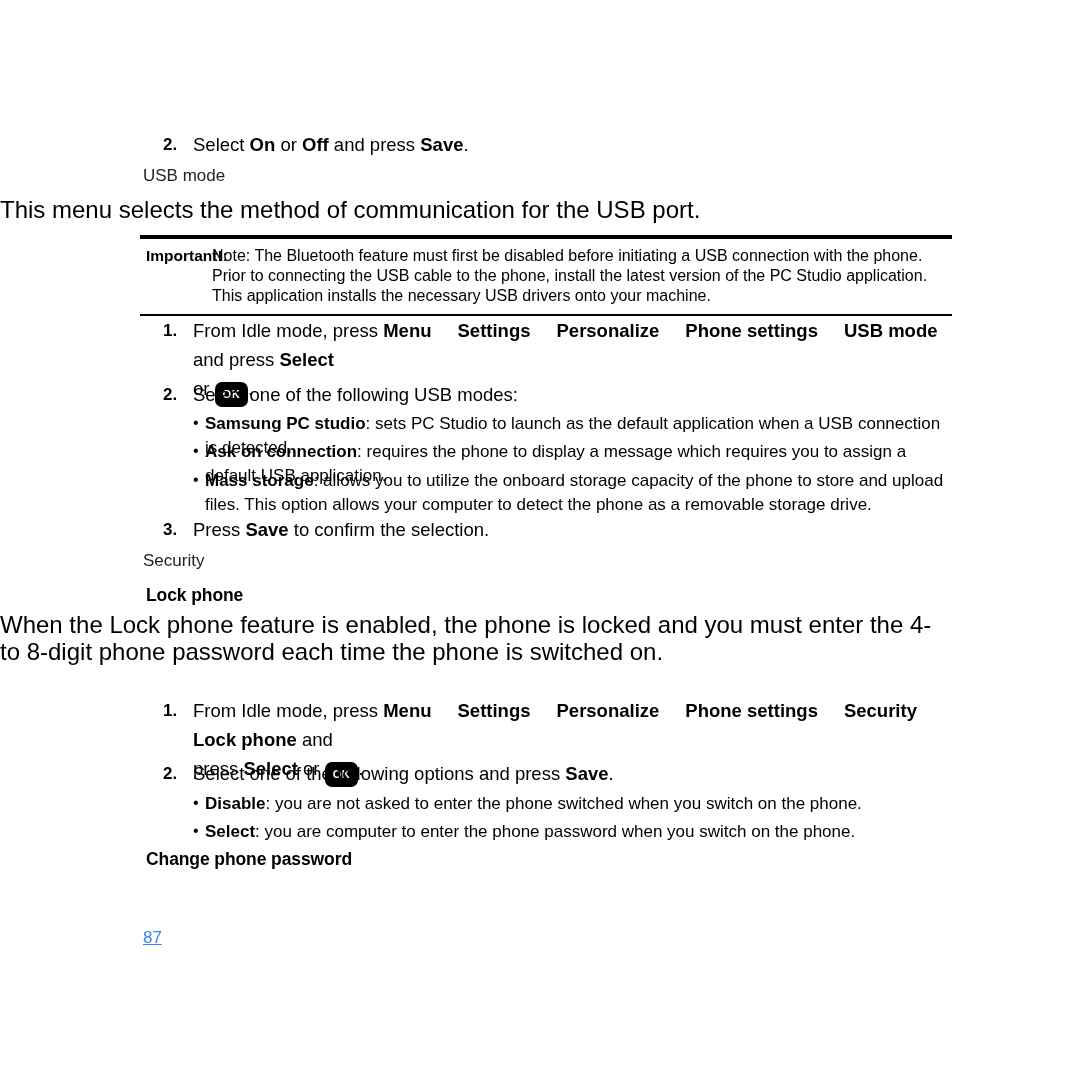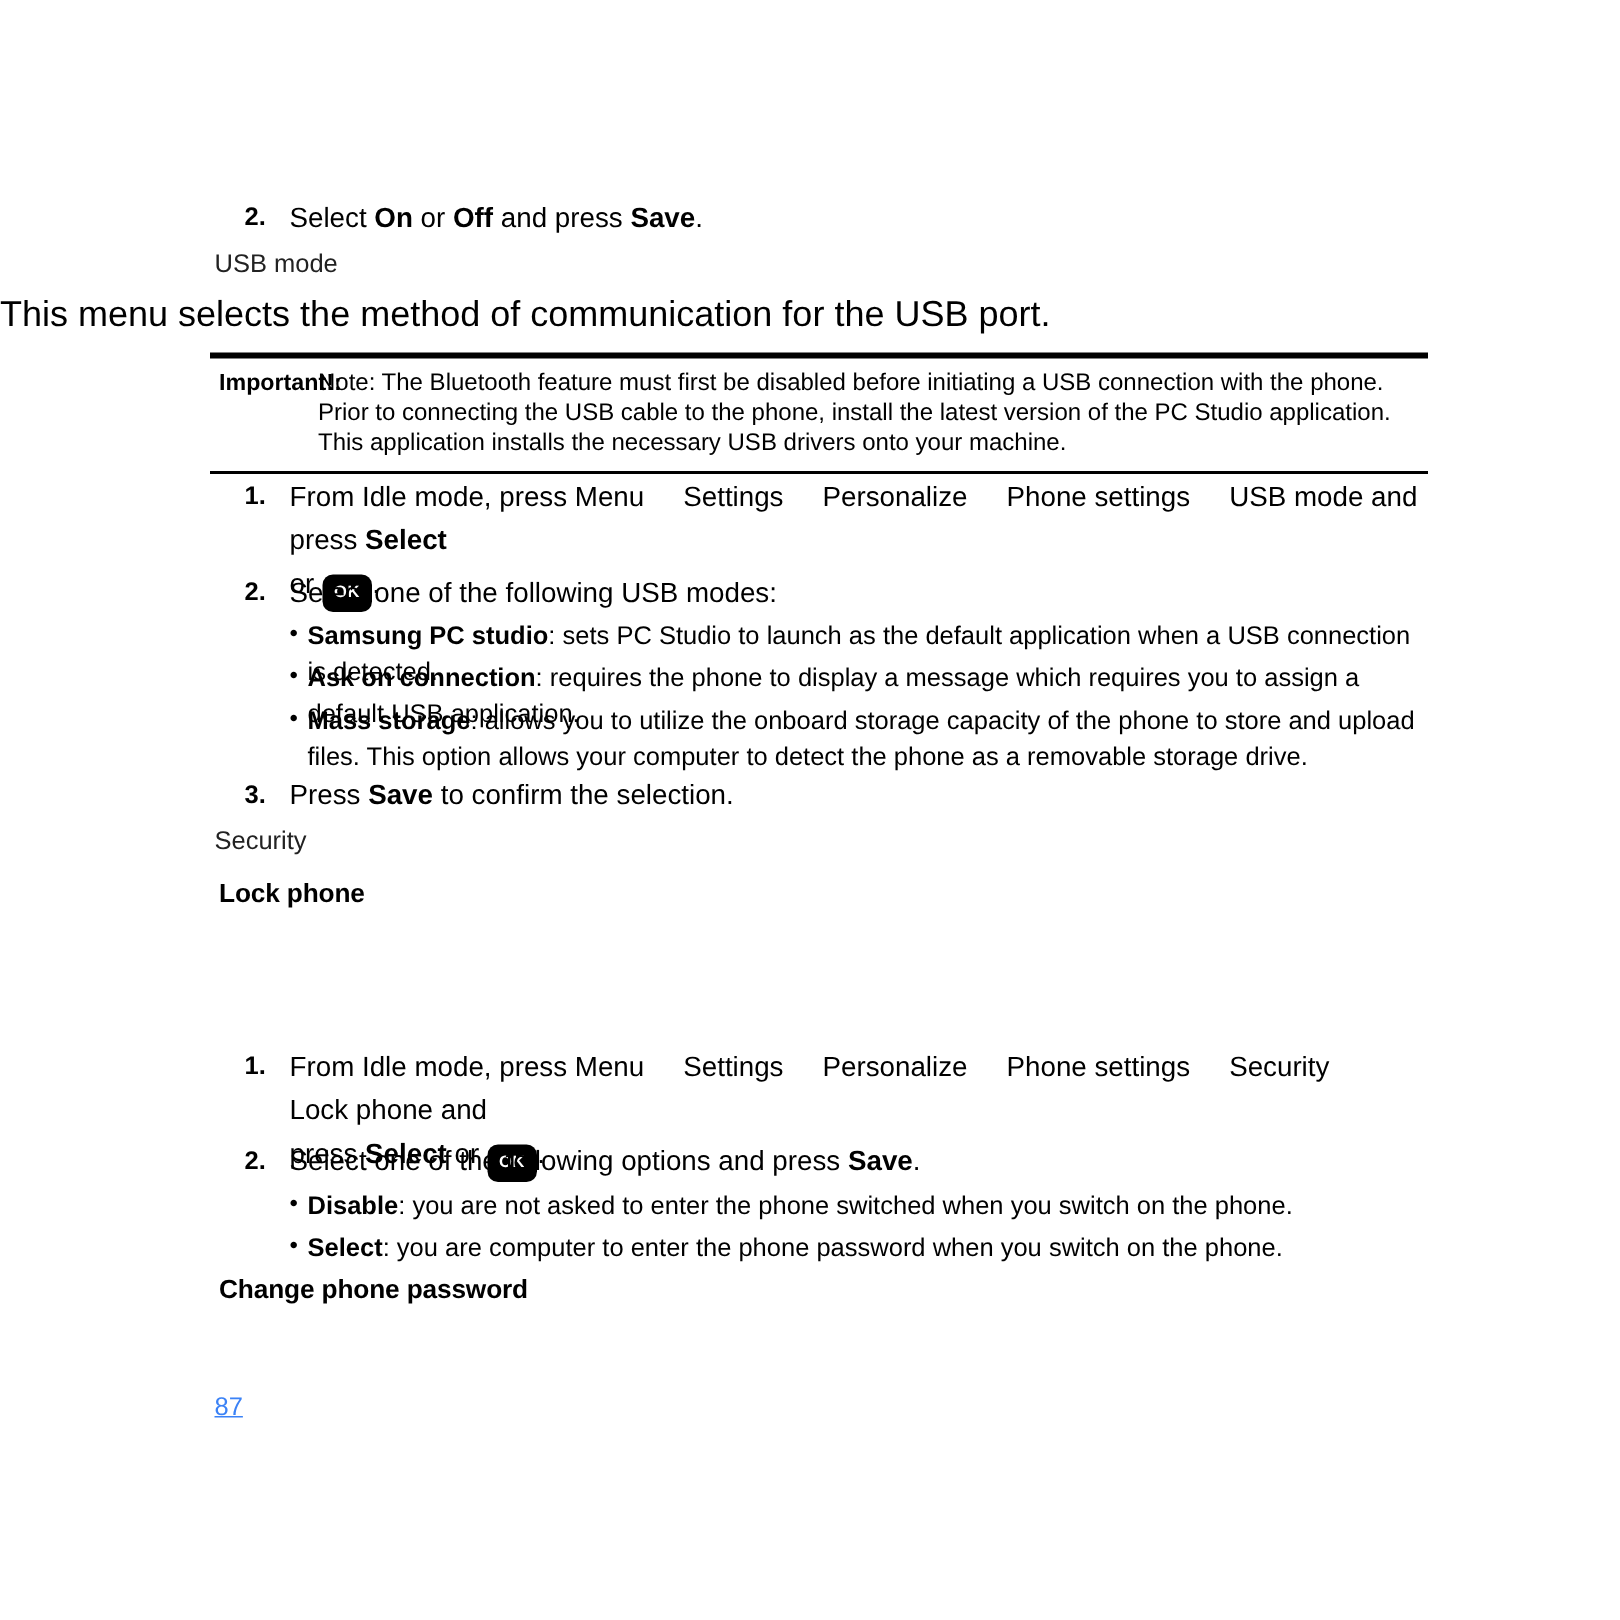--- a/index.html
+++ b/index.html
@@ -117,21 +117,21 @@
   .note-body {
     padding-left: 72px;
     padding-right: 4px;
     font-size: 16px;
     line-height: 20px;
     text-align: left;
   }
 
   
   .crumb {
-    font-weight: normal;
+    font-weight: bold;
     white-space: nowrap;
   }
   .crumb-gap {
     display: inline-block;
     width: 26px;
   }
 
   
   .okkey {
     display: inline-block;
@@ -211,20 +211,21 @@
 
   <div class="step" style="position:absolute; top:515px; left:0; right:0;">
     <span class="num">3.</span>
     <span><span>Press </span><b>Save</b><span> to confirm the selection.</span></span>
   </div>
 
   <div class="subsec-label" style="position:absolute; top:549px; left:0; right:0;">Security</div>
 
   <div class="bold-heading" style="position:absolute; top:583px; left:0; right:0;">Lock phone</div>
 
+  <div class="para" style="position:absolute; top:611px; left:0; right:0;">When the Lock phone feature is enabled, the phone is locked and you must enter the 4- to 8-digit phone password each time the phone is switched on.</div>
 
 
   <div class="step" style="position:absolute; top:696px; left:0; right:0;">
     <span class="num">1.</span>
     <span><span>From Idle mode, press </span><b class="crumb">Menu</b><span class="crumb-gap"></span><b class="crumb">Settings</b><span class="crumb-gap"></span><b class="crumb">Personalize</b><span class="crumb-gap"></span><b class="crumb">Phone settings</b><span class="crumb-gap"></span><b class="crumb">Security</b><span class="crumb-gap"></span><b class="crumb">Lock phone</b><span> and</span><br><span>press </span><b>Select</b><span> or </span><span class="okkey">OK</span><span>.</span></span>
   </div>
 
   <div class="step" style="position:absolute; top:759px; left:0; right:0;">
     <span class="num">2.</span>
     <span><span>Select one of the following options and press </span><b>Save</b><span>.</span></span>

